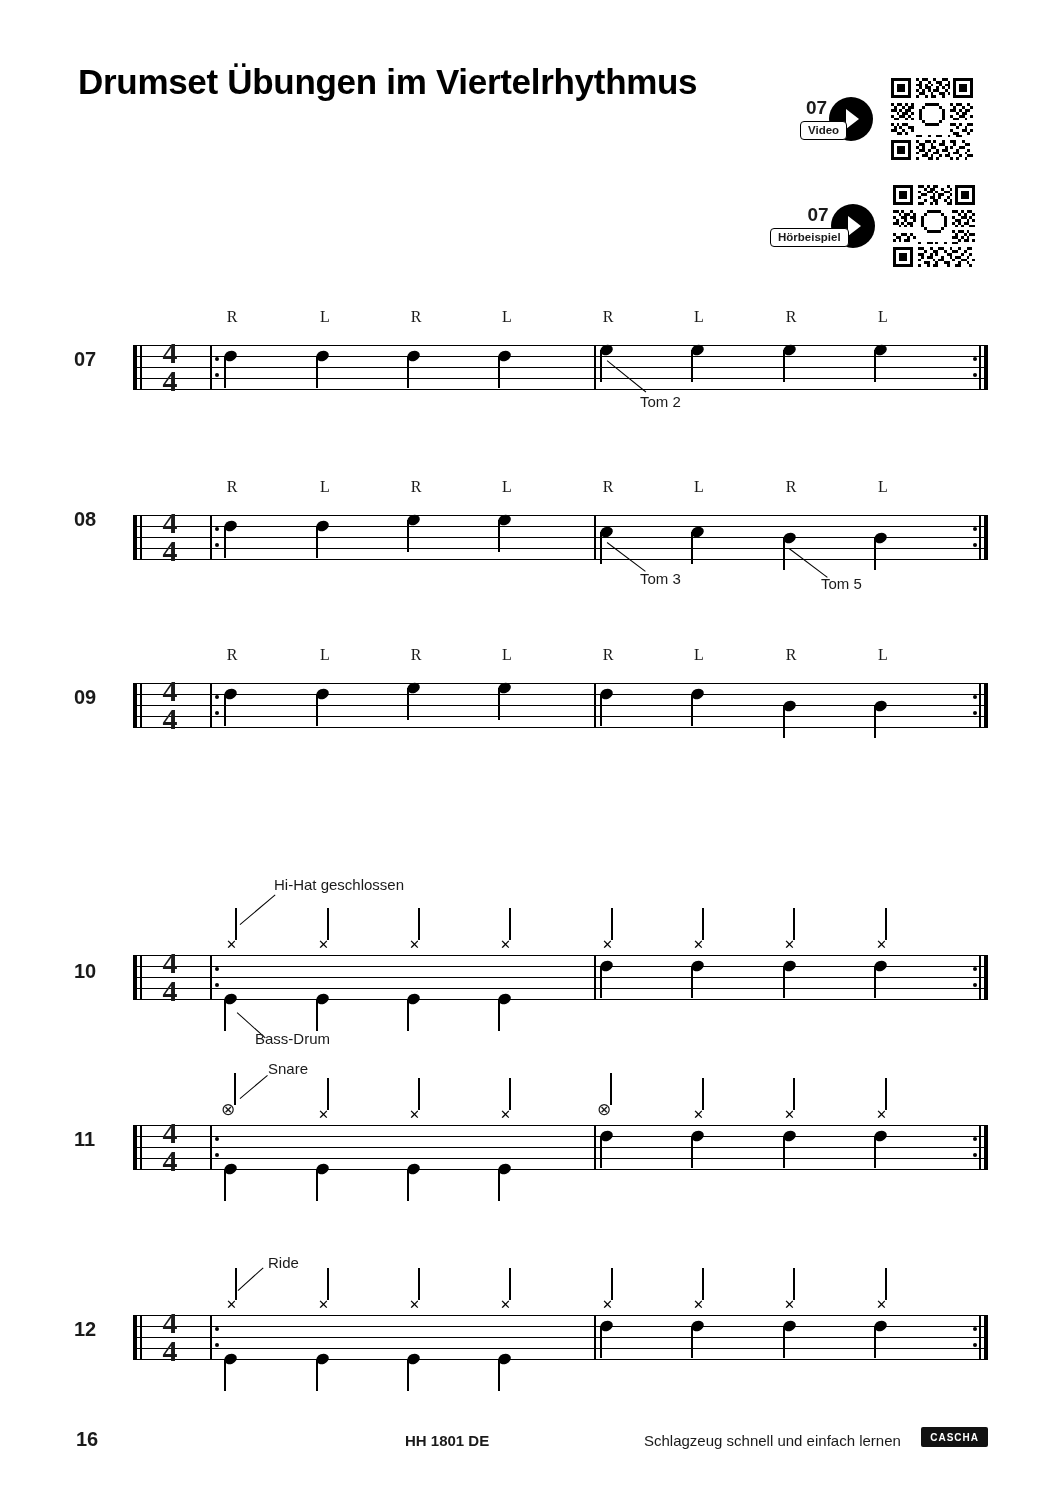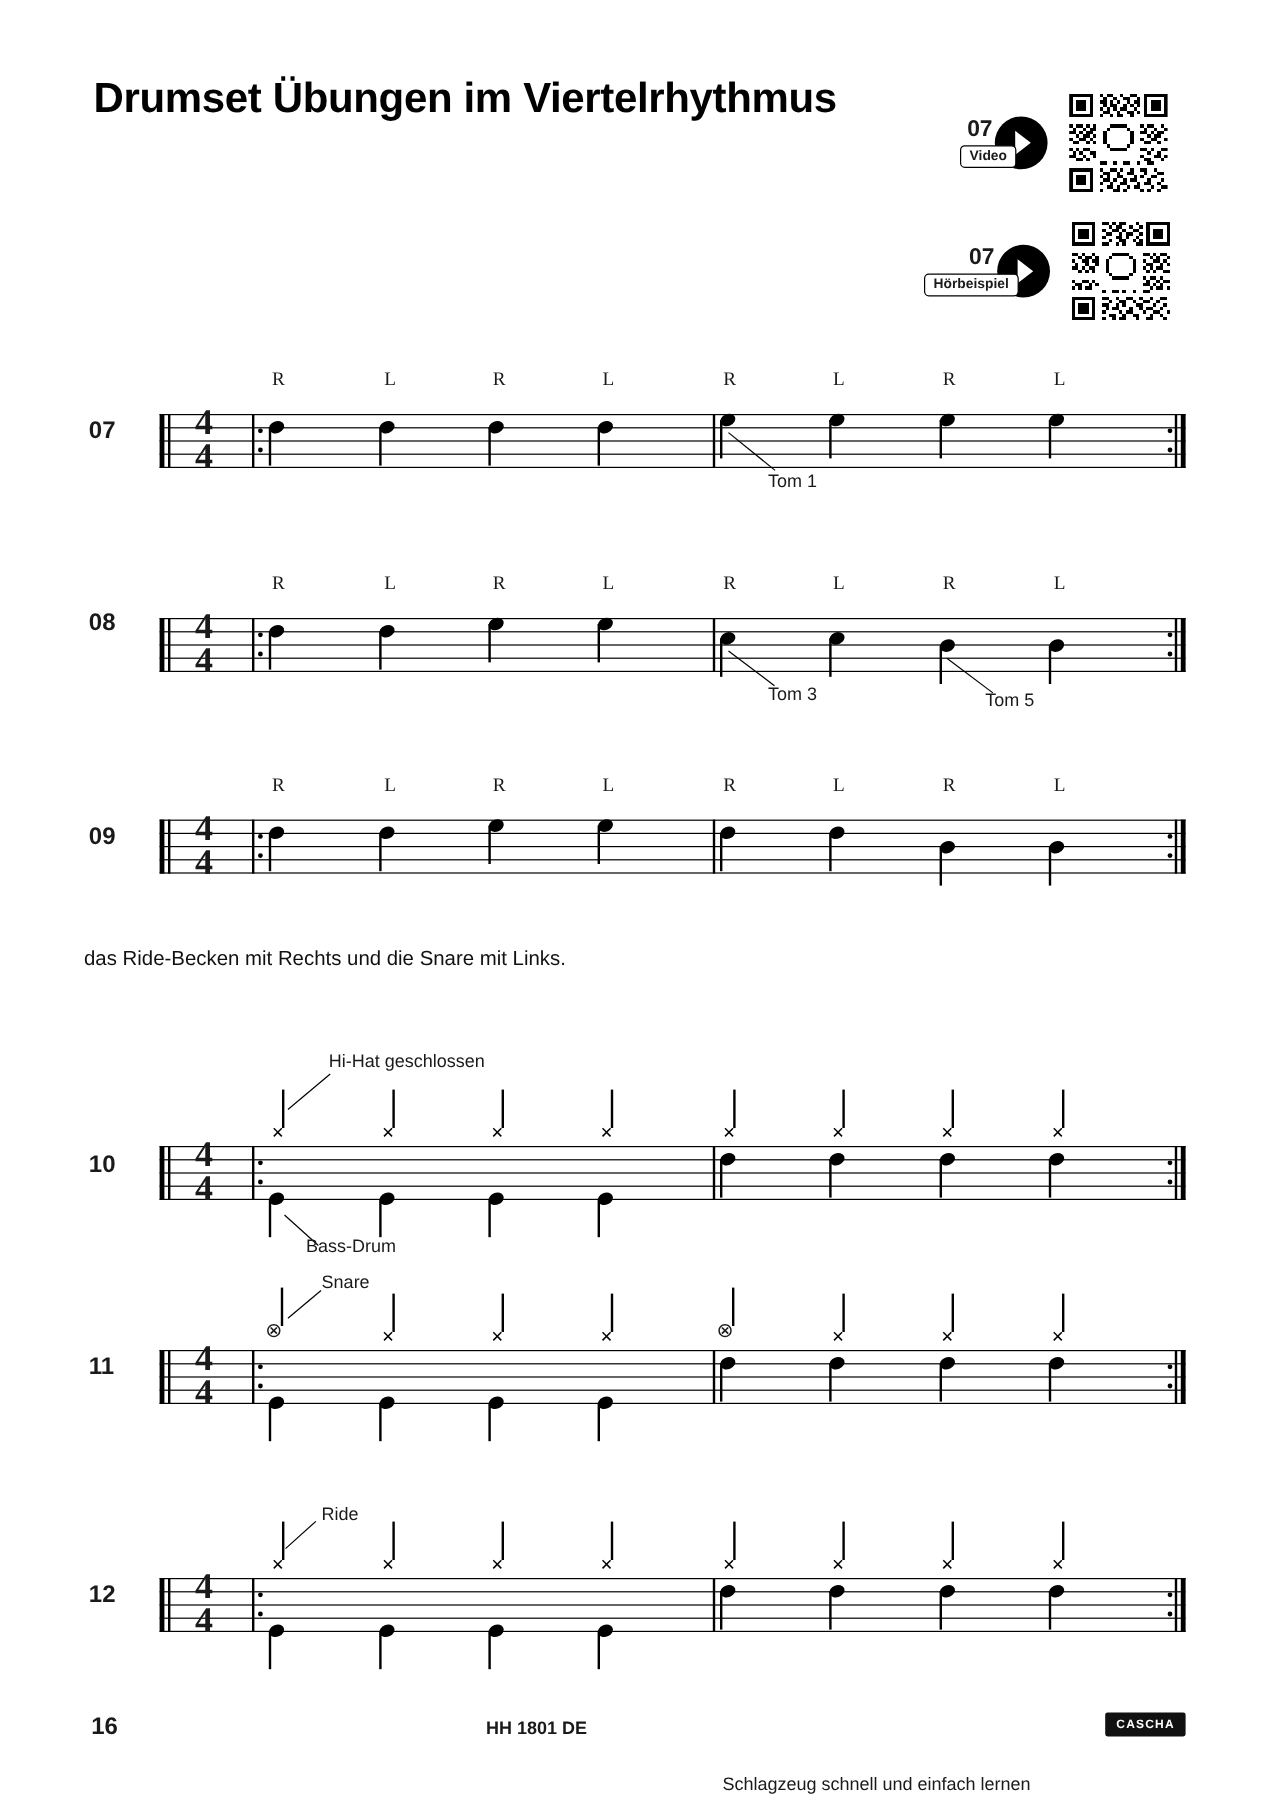--- a/index.html
+++ b/index.html
@@ -145,21 +145,21 @@
     position:absolute;
     left:70px; top:786px;
     font-size:17px;
     line-height:26px;
     color:#111;
   }
 
   
   .footer-pagenum { position:absolute; left:76px; top:1428px; font-size:20px; font-weight:bold; }
   .footer-code { position:absolute; left:405px; top:1432px; font-size:15px; font-weight:bold; }
-  .footer-sub { position:absolute; left:602px; top:1432px; font-size:15px;margin-top:47px; }
+  .footer-sub { position:absolute; left:644px; top:1432px; font-size:15px; }
   .footer-logo {
     position:absolute; right:72px; top:1427px;
     background:#111; color:#fff;
     font-size:10px; font-weight:bold;
     letter-spacing:1px;
     padding:5px 9px 4px 9px;
     border-radius:2px;
   }
 </style>
 </head>
@@ -574,21 +574,21 @@
             <div class="stem"></div>
           </div>
         <div class="note down" style="left:741px; top:0px;">
             <div class="head"></div>
             <div class="stem"></div>
           </div>
       </div>
     </div>
 
     <div class="leader" style="left:607px; top:60px; width:50px; transform:rotate(39deg);"></div>
-    <div class="callout-label" style="left:640px; top:93px;">Tom 1</div>
+    <div class="callout-label" style="left:640px; top:93px;">Tom 2</div>
   </div>
 
   <div class="exercise" style="top:470px;">
     <div class="ex-number" style="top:38px;">08</div>
 
     <div class="sticking" style="left:222px; top:8px;">R</div>
     <div class="sticking" style="left:315px; top:8px;">L</div>
     <div class="sticking" style="left:406px; top:8px;">R</div>
     <div class="sticking" style="left:497px; top:8px;">L</div>
     <div class="sticking" style="left:598px; top:8px;">R</div>
@@ -730,21 +730,20 @@
           </div>
         <div class="note down" style="left:741px; top:18px;">
             <div class="head"></div>
             <div class="stem"></div>
           </div>
       </div>
     </div>
   </div>
 
   <div class="para">
-    <div>das Ride-Becken mit Rechts und die Snare mit Links.</div>
   </div>
 
   <div class="exercise" style="top:880px;">
     <div class="ex-number" style="top:80px;">10</div>
 
     <div class="callout-label" style="left:274px; top:-4px;">Hi-Hat geschlossen</div>
     <div class="leader" style="left:240px; top:44px; width:46px; transform:rotate(-40deg);"></div>
 
     <div class="staff-wrap" style="top:75px;">
       <div class="staff">

